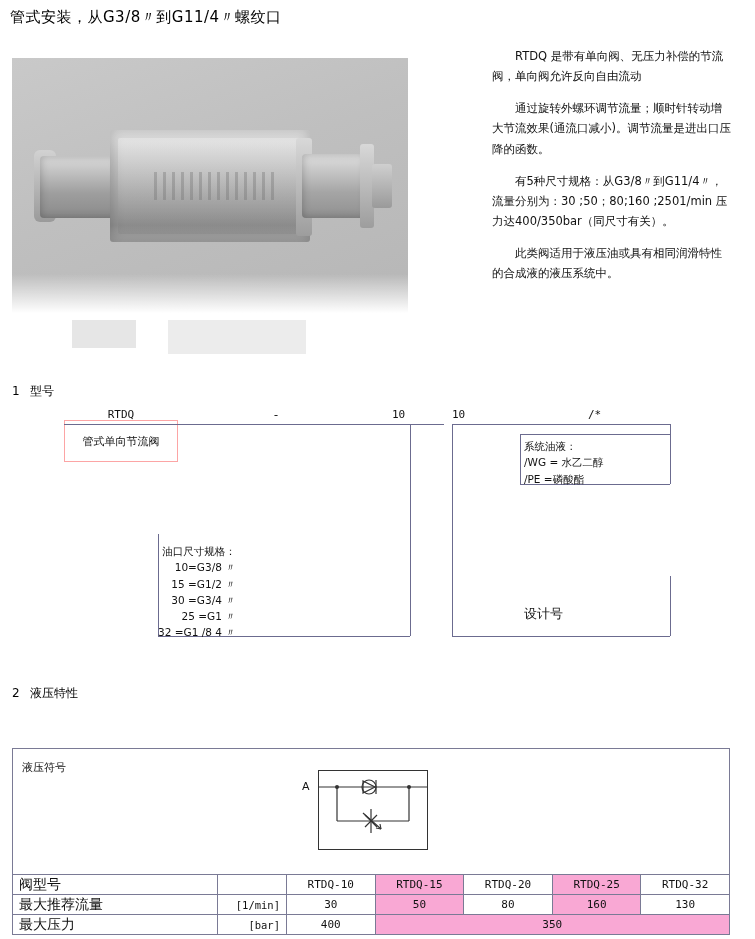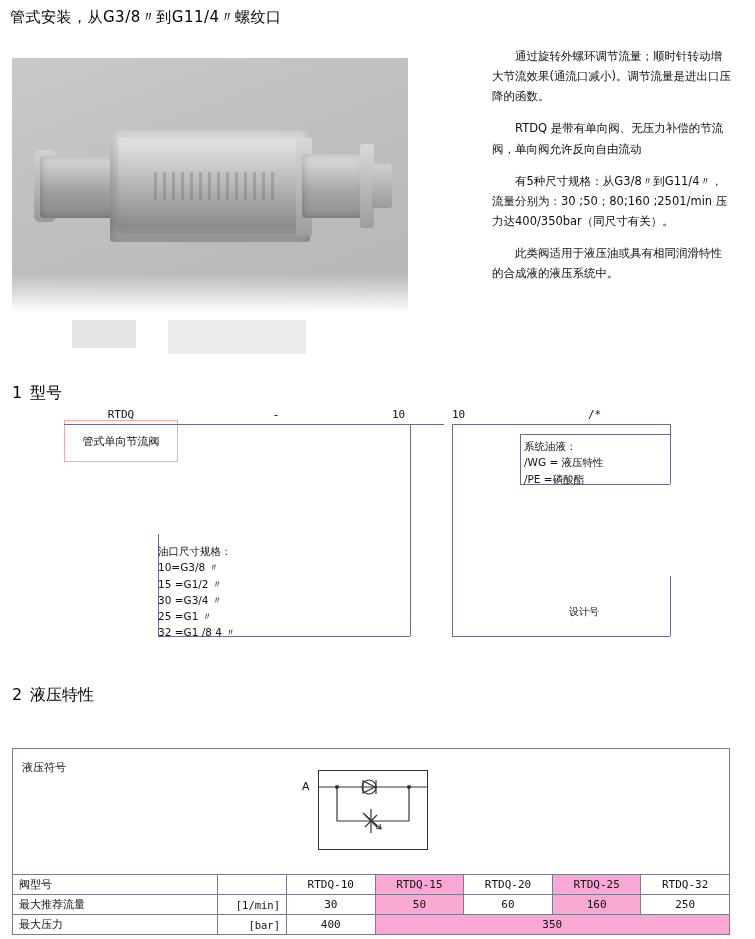--- a/index.html
+++ b/index.html
@@ -93,21 +93,21 @@
   .desc{
     position:absolute;left:492px;top:46px;width:240px;
     font-size:11.5px;line-height:1.75;color:#111;
     font-family:"DejaVu Sans", sans-serif;
   }
   .desc p{margin:0 0 12px 0;text-indent:2em;}
   .desc p.last{margin-bottom:0;}
 
   
   .sec{
-    position:absolute;font-size:16px;
+    position:absolute;font-size:12px;
     font-family:"DejaVu Sans", sans-serif;color:#000;
   }
   .sec .num{display:inline-block;width:18px;}
 
   
   .code-area{position:absolute;left:12px;top:408px;width:730px;height:240px;}
   .box{
     position:absolute;border:1px solid #fca5a5;background:#fff;
     font-size:11px;font-family:"DejaVu Sans", sans-serif;
     box-sizing:border-box;
@@ -126,29 +126,29 @@
   .dash{
     position:absolute;left:262px;top:0px;font-size:12px;
   }
   .num10a{position:absolute;left:380px;top:0px;font-size:11px;font-family:"DejaVu Sans Mono", monospace;}
   .num10b{position:absolute;left:440px;top:0px;font-size:11px;font-family:"DejaVu Sans Mono", monospace;}
   .star{position:absolute;left:576px;top:0px;font-size:11px;font-family:"DejaVu Sans Mono", monospace;}
 
   .port-list{
     position:absolute;left:146px;top:135px;font-size:10.5px;line-height:1.55;
     font-family:"DejaVu Sans", sans-serif;
+    text-align:right;
   }
   .oil-list{
     position:absolute;left:512px;top:30px;font-size:10.5px;line-height:1.55;
     font-family:"DejaVu Sans", sans-serif;
   }
   .design-no{
-    position:absolute;left:512px;top:197px;font-size:10px;
-    font-family:"DejaVu Sans", sans-serif;
-    margin-left:45px;
+    position:absolute;left:512px;top:197px;font-size:13px;
+    font-family:"DejaVu Sans", sans-serif;
   }
 
   
   .hyd-panel{
     position:absolute;left:12px;top:748px;width:718px;height:126px;
     border:1px solid #7a7a95;border-bottom:none;box-sizing:border-box;background:#fff;
   }
   .hyd-label{
     position:absolute;left:22px;top:760px;font-size:11px;
     font-family:"DejaVu Sans", sans-serif;
@@ -168,21 +168,21 @@
     font-size:11px;
   }
   table.specs td{
     border:1px solid #7a7a95;
     height:19px;
     text-align:center;
     padding:0 2px;
   }
   table.specs td.lab{
     text-align:left;padding-left:6px;width:196px;
-    font-family:"DejaVu Sans", sans-serif;font-size:11px;
+    font-family:"DejaVu Sans", sans-serif;font-size:14px;
   }
   table.specs td.unit{
     text-align:right;padding-right:6px;width:60px;
     font-family:"DejaVu Sans Mono", monospace;font-size:10.5px;
   }
   td.sh{background:#f9a8d4;}
 </style>
 </head>
 <body>
 
@@ -200,22 +200,22 @@
       <div class="v-right"></div>
       <div class="v-flange2"></div>
       <div class="v-nose"></div>
     </div>
     <div class="photo-fade"></div>
   </div>
   <div class="photo-box2"></div>
   <div class="photo-box3"></div>
 
   <div class="desc">
+    <p>RTDQ 是带有单向阀、无压力补偿的节流阀，单向阀允许反向自由流动</p>
     <p>通过旋转外螺环调节流量；顺时针转动增大节流效果(通流口减小)。调节流量是进出口压降的函数。</p>
-    <p>RTDQ 是带有单向阀、无压力补偿的节流阀，单向阀允许反向自由流动</p>
     <p>有5种尺寸规格：从G3/8〃到G11/4〃，流量分别为：30 ;50；80;160 ;2501/min 压力达400/350bar（同尺寸有关）。</p>
     <p class="last">此类阀适用于液压油或具有相同润滑特性的合成液的液压系统中。</p>
   </div>
 
   <div class="sec" style="left:12px;top:383px;">
     <span class="num">1</span><span>型号</span>
   </div>
 
   <div class="code-area">
 
@@ -248,21 +248,21 @@
       <div>油口尺寸规格：</div>
       <div>10=G3/8 〃</div>
       <div>15 =G1/2 〃</div>
       <div>30 =G3/4 〃</div>
       <div>25 =G1 〃</div>
       <div>32 =G1 /8 4 〃</div>
     </div>
 
     <div class="oil-list">
       <div>系统油液：</div>
-      <div>/WG = 液压特性</div>
+      <div>/WG = 水乙二醇</div>
       <div>/PE =磷酸酯</div>
     </div>
 
     <div class="design-no">设计号</div>
   </div>
 
   <div class="sec" style="left:12px;top:685px;">
     <span class="num">2</span><span>液压特性</span>
   </div>
 
@@ -304,23 +304,23 @@
       <td class="sh">RTDQ-15</td>
       <td>RTDQ-20</td>
       <td class="sh">RTDQ-25</td>
       <td>RTDQ-32</td>
     </tr>
     <tr>
       <td class="lab">最大推荐流量</td>
       <td class="unit">[1/min]</td>
       <td>30</td>
       <td class="sh">50</td>
-      <td>60</td>
+      <td>80</td>
       <td class="sh">160</td>
-      <td>250</td>
+      <td>130</td>
     </tr>
     <tr>
       <td class="lab">最大压力</td>
       <td class="unit">[bar]</td>
       <td>400</td>
       <td class="sh" colspan="4">350</td>
     </tr>
   </tbody>
     </table>
 

